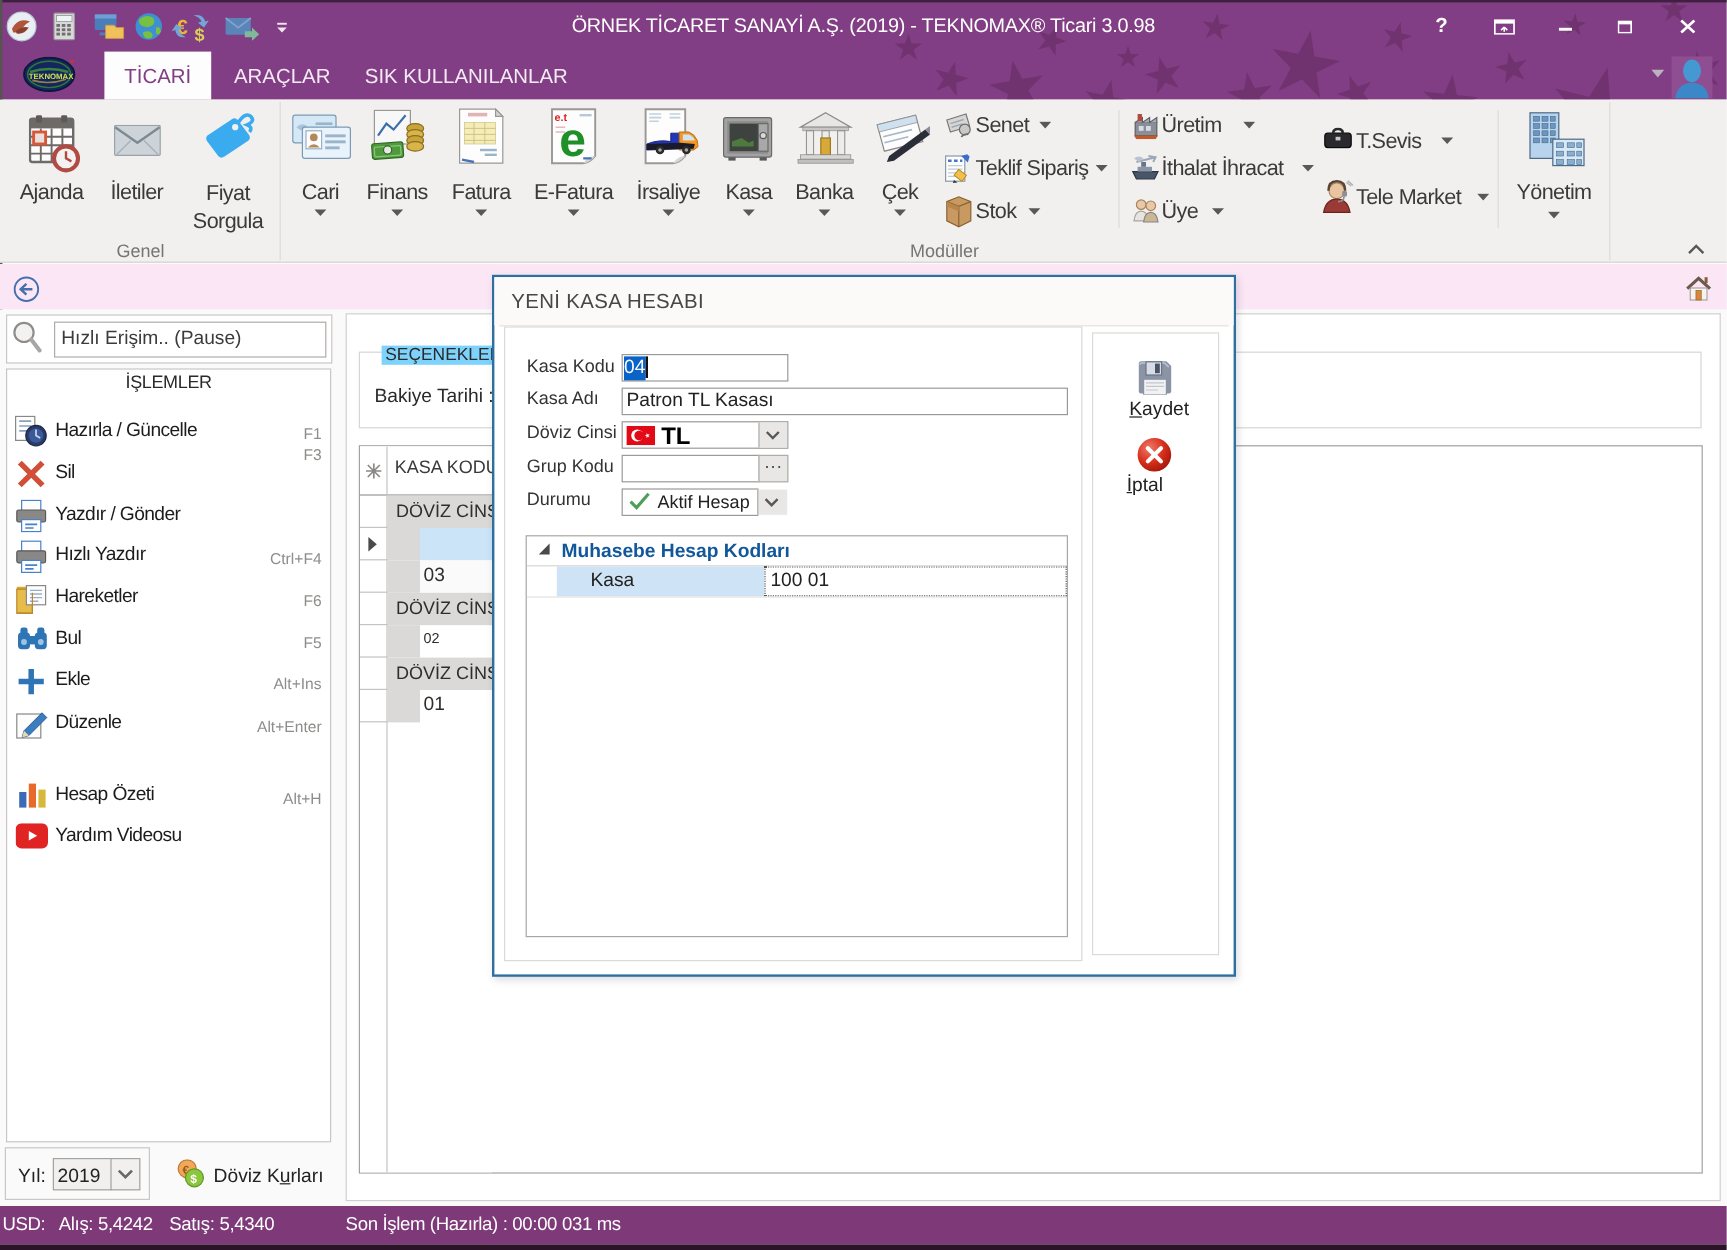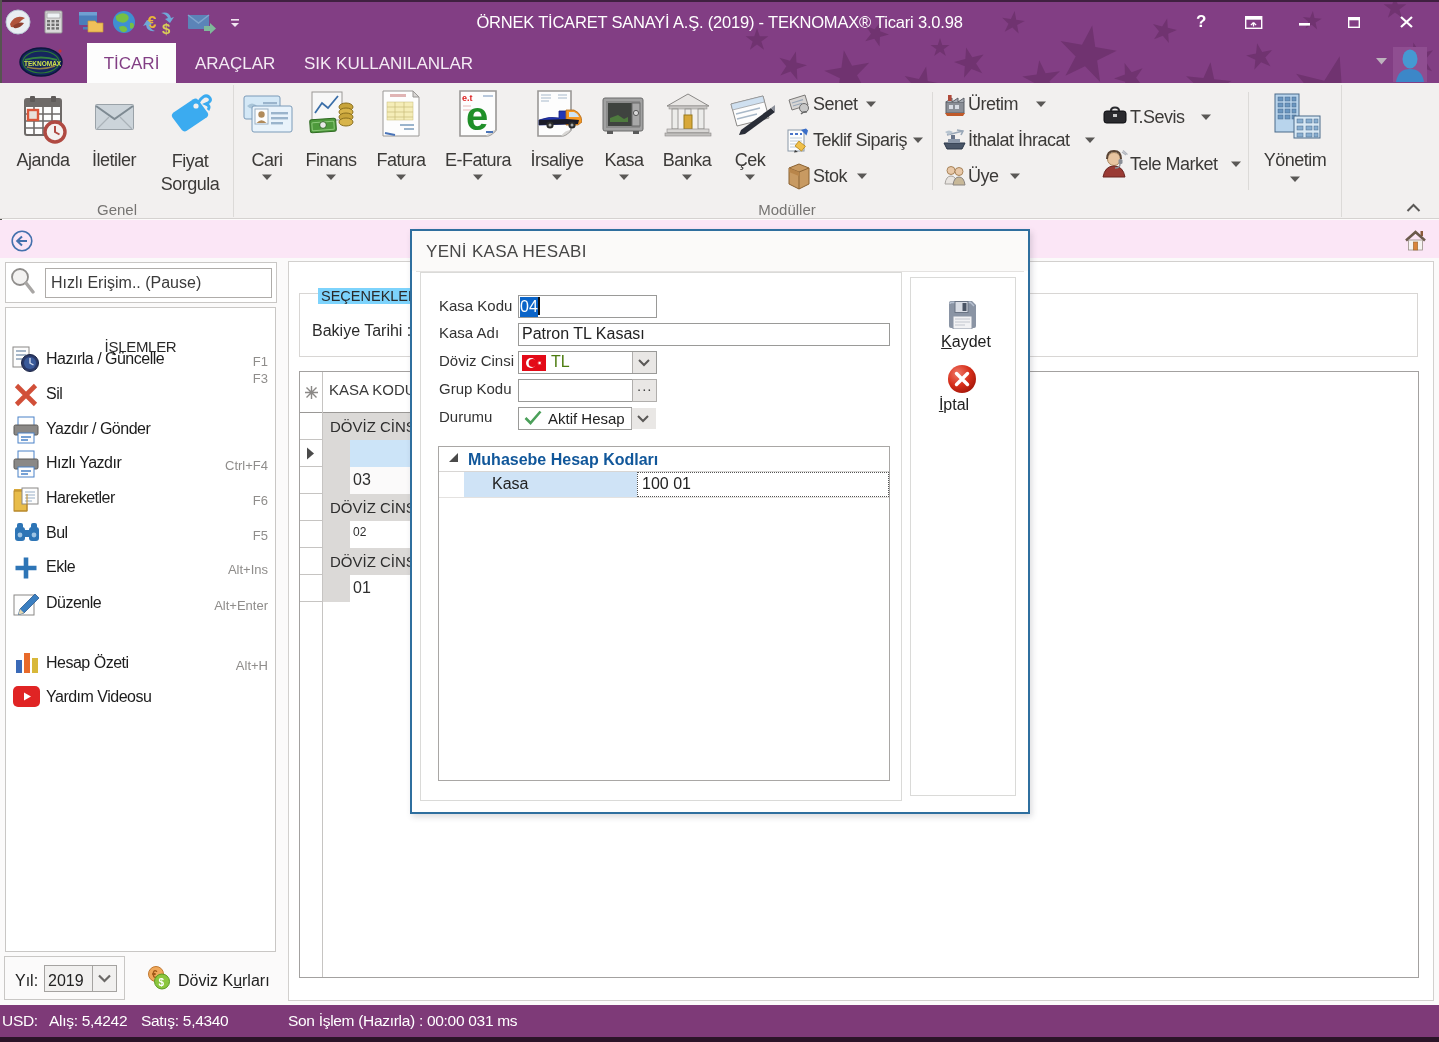--- a/index.html
+++ b/index.html
@@ -435,21 +435,21 @@
 
 <div class="abs" style="left:5px;top:262px;width:272px;height:41px;background:#fff;border:1px solid #c9c7c5;box-sizing:border-box;"></div>
 <svg class="abs" style="left:9px;top:266px;" width="26" height="30">
  <circle cx="11" cy="11" r="8" fill="#f3f2f1" stroke="#8f8d8b" stroke-width="1.8"></circle>
  <path d="M17,17 L24,26" stroke="#a8a6a4" stroke-width="3.4" stroke-linecap="round"></path>
 </svg>
 <div class="abs" style="left:45px;top:268px;width:227px;height:30px;background:#fff;border:1px solid #afaca9;box-sizing:border-box;"></div>
 <div class="tx" style="left:51px;top:269px;height:28px;line-height:28px;color:#3b3b3b;font-size:16px;">Hızlı Erişim.. (Pause)</div>
 
 <div class="abs" style="left:5px;top:307px;width:271px;height:645px;background:#fff;border:1px solid #c9c7c5;box-sizing:border-box;"></div>
-<div class="tx" style="left:5px;top:310px;width:271px;text-align:center;color:#2a2a2a;font-size:15px;letter-spacing:-0.3px;margin-top:28px;">İŞLEMLER</div>
+<div class="tx" style="left:5px;top:310px;width:271px;text-align:center;color:#2a2a2a;font-size:15px;letter-spacing:-0.3px;">İŞLEMLER</div>
 
 <svg class="abs" style="left:12px;top:346px;" width="28" height="27">
  <rect x="1" y="1" width="16" height="20" fill="#fdfdfd" stroke="#8a8886"></rect>
  <path d="M4,5 h10 M4,9 h10 M4,13 h7" stroke="#8aa0b8" stroke-width="1.4"></path>
  <circle cx="18" cy="17" r="8.5" fill="#2a3a6a" stroke="#1a2444"></circle>
  <circle cx="18" cy="17" r="6" fill="#3a5a9a"></circle>
  <path d="M18,12 v5 l3.5,2" stroke="#cfd8ea" stroke-width="1.4" fill="none"></path>
 </svg>
 <svg class="abs" style="left:14px;top:383px;" width="24" height="24">
  <path d="M2.5,2.5 L21.5,21.5 M21.5,2.5 L2.5,21.5" stroke="#d14f38" stroke-width="4.6"></path>
@@ -607,21 +607,21 @@
 <div class="abs" style="left:632px;top:352px;width:24px;height:21px;background:#e9e7e5;border-left:1px solid #b0aeac;box-sizing:border-box;"></div>
 <svg class="abs" style="left:638px;top:359px;" width="12" height="8">
     <path d="M1,1 L6,6 L11,1" stroke="#5a5856" stroke-width="2" fill="none"></path>
   </svg>
 <svg class="abs" style="left:522px;top:355px;" width="24" height="16">
  <rect width="24" height="16" fill="#e30a17"></rect>
  <circle cx="9" cy="8" r="5" fill="#fff"></circle>
  <circle cx="10.6" cy="8" r="4" fill="#e30a17"></circle>
  <path d="M15.2,8 l4.2,1.4 -2.6,-3.6 0,4.4 2.6,-3.6z" fill="#fff"></path>
 </svg>
-<div class="tx" style="left:551px;top:353px;color:#4d7c0f;font-size:16px;">TL</div>
+<div class="tx" style="left:551px;top:353px;color:#000000;font-size:20px;font-weight:bold;">TL</div>
 
 <div class="abs" style="left:518px;top:379px;width:115px;height:23px;background:#fff;border:1px solid #9a9a98;box-sizing:border-box;"></div>
 <div class="abs" style="left:632px;top:379px;width:25px;height:23px;background:#e9e7e5;border:1px solid #b0aeac;box-sizing:border-box;"></div>
 <div class="tx" style="left:637px;top:377px;color:#444;font-size:15px;letter-spacing:1px;">...</div>
 
 <div class="abs" style="left:518px;top:407px;width:114px;height:23px;background:#fff;border:1px solid #9a9a98;box-sizing:border-box;"></div>
 <div class="abs" style="left:631px;top:408px;width:25px;height:21px;background:#e9e7e5;border-left:1px solid #b0aeac;box-sizing:border-box;"></div>
 <svg class="abs" style="left:637px;top:415px;" width="12" height="8">
     <path d="M1,1 L6,6 L11,1" stroke="#5a5856" stroke-width="2" fill="none"></path>
   </svg>

